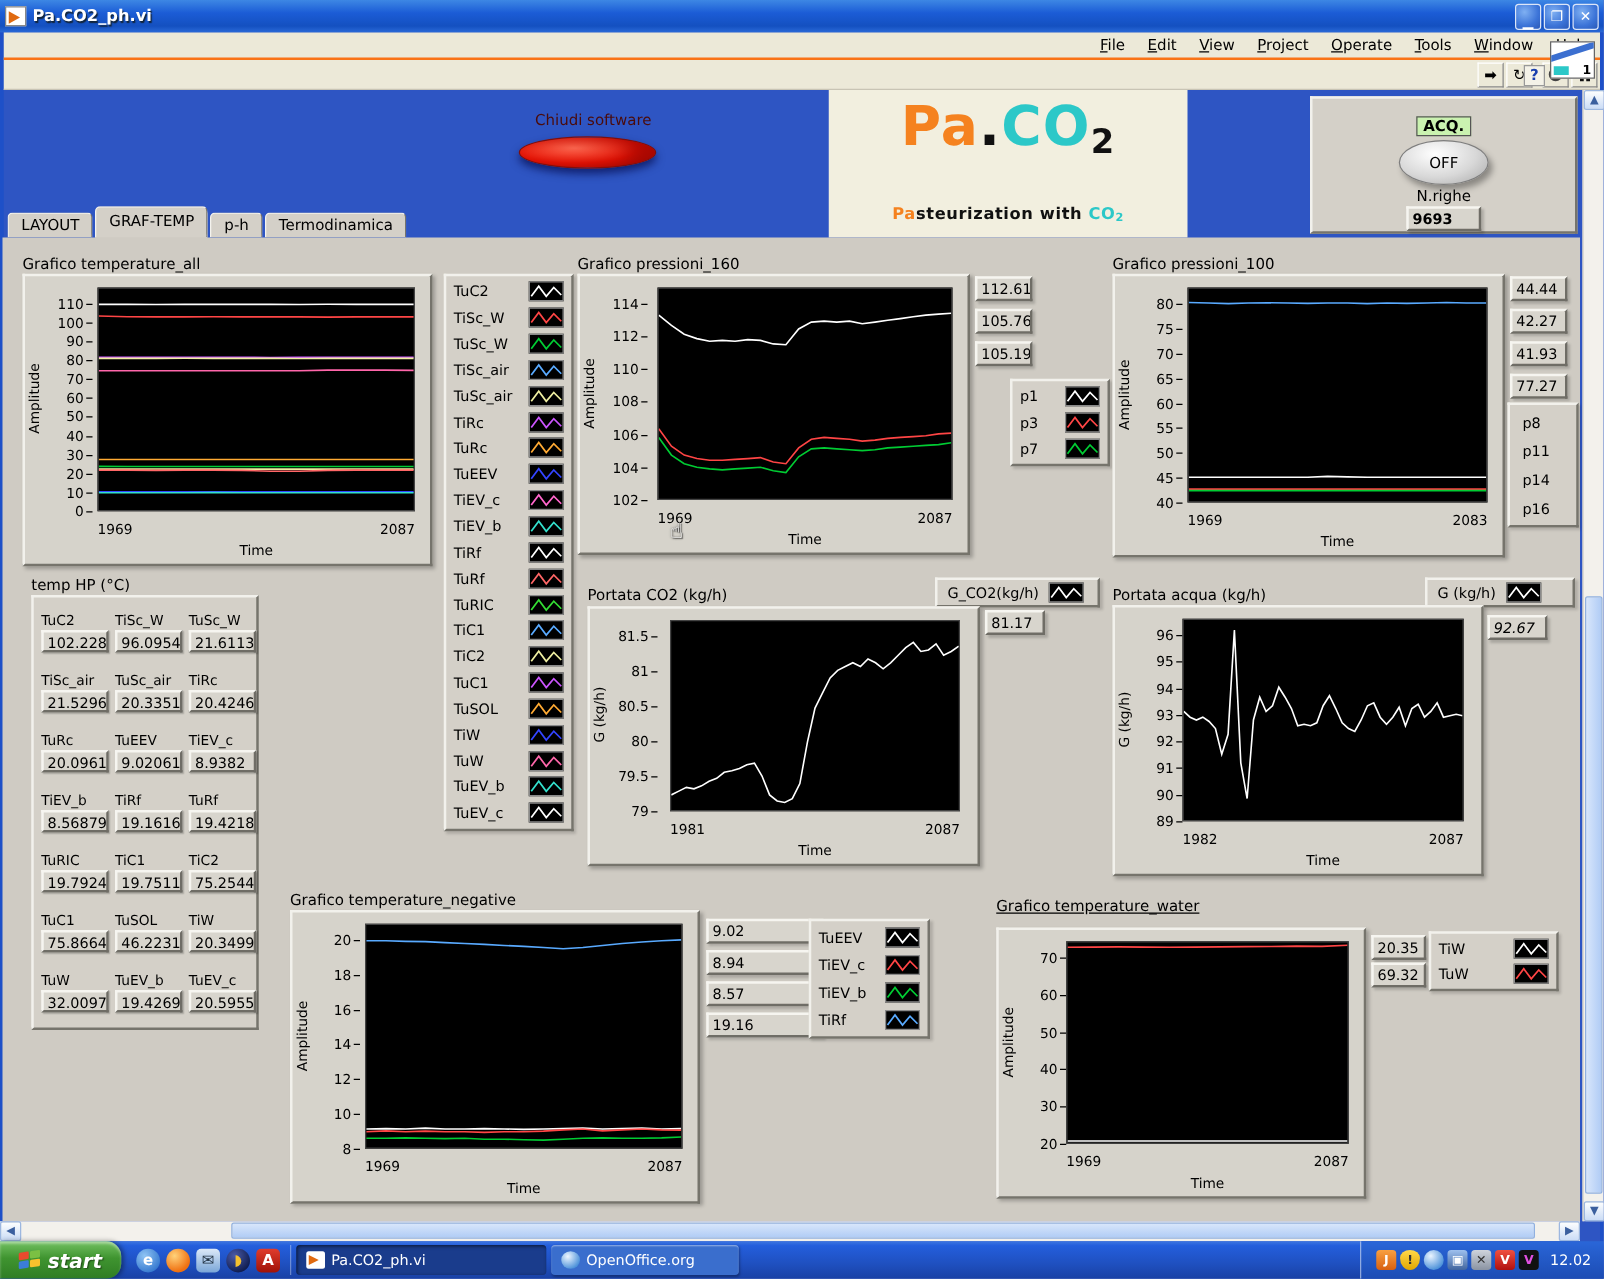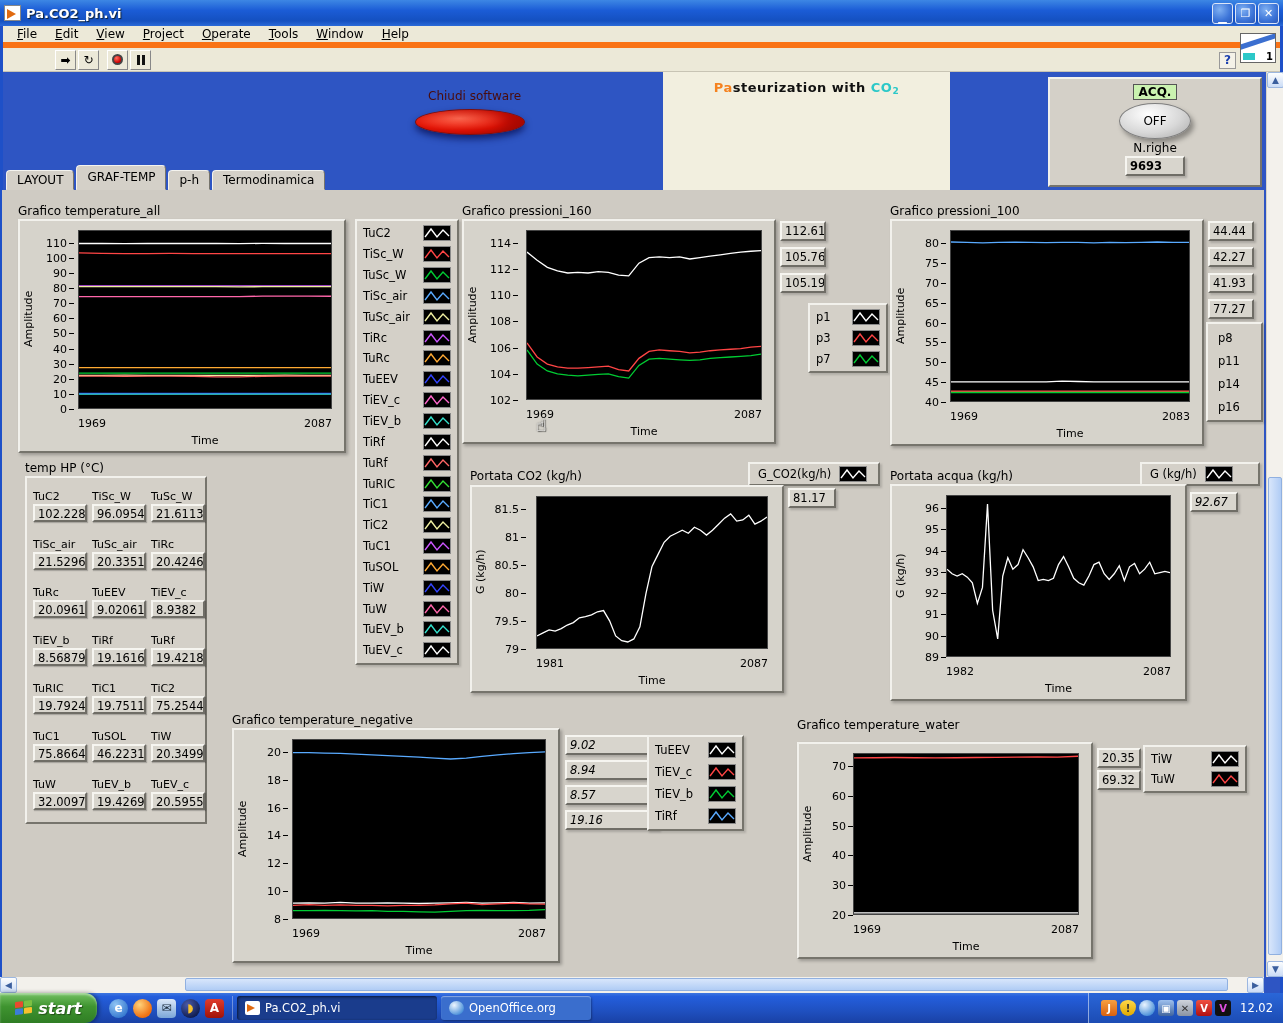--- a/index.html
+++ b/index.html
@@ -1,27 +1,27 @@
 <!DOCTYPE html>
 <html><head>
 <meta charset="utf-8">
 <style>
 *{margin:0;padding:0;box-sizing:border-box;}
 html,body{width:1283px;height:1023px;}
 body{font-family:"DejaVu Sans",sans-serif;position:relative;overflow:hidden;background:#2e55c3;font-size:12px;color:#000;}
-.abs{position:absolute;}
+.abs{position:absolute;justify-content:flex-end;}
 
 .titlebar{left:0;top:0;width:1283px;height:26px;background:linear-gradient(#3d87e4,#1b5cd6 40%,#1450c0 80%,#2a6ad8);display:flex;align-items:center;padding:0 4px;}
 .titlebar .ttl{color:#fff;font-weight:bold;font-size:13px;margin-left:5px;text-shadow:1px 1px 1px #123;}
 .appicon{width:17px;height:16px;background:#fff;border:1px solid #888;position:relative;}
 .appicon:before{content:"";position:absolute;left:2px;top:3px;border-left:9px solid #e06a10;border-top:5px solid transparent;border-bottom:5px solid transparent;}
 .winbtns{margin-left:auto;display:flex;gap:2px;}
 .winbtn{width:21px;height:21px;border-radius:3px;border:1px solid #dce6f8;background:radial-gradient(circle at 35% 30%,#7fb0f2,#3c74d8 60%,#2a59b8);color:#fff;font-size:11px;font-weight:bold;display:flex;align-items:center;justify-content:center;line-height:1;}
 .edge{width:3px;top:26px;height:967px;background:#1e50c8;}
-.menubar{left:3px;top:26px;width:1277px;height:22px;background:#ece9d8;display:flex;align-items:center;padding-left:6px;gap:2px;border-bottom:6px solid #f97316;}
+.menubar{left:3px;top:26px;width:1277px;height:22px;background:#ece9d8;display:flex;align-items:center;padding-left:6px;gap:2px;border-bottom:2px solid #f97316;}
 .menu-item{padding:2px 8px;font-size:12px;}
 .toolbar{left:3px;top:48px;width:1277px;height:24px;background:#ece9d8;display:flex;align-items:center;border-bottom:1px solid #c8c4b4;}
 .tbtn{width:21px;height:20px;border:1px solid;border-color:#fff #888 #888 #fff;background:#ece9d8;display:flex;align-items:center;justify-content:center;font-size:12px;margin-right:2px;}
 .run-glyph{color:#000;font-weight:bold;}
 .stopdot{width:11px;height:11px;border-radius:50%;background:radial-gradient(circle at 35% 30%,#ff7060,#d00000 70%);border:2px solid #444;}
 .pausebars{display:flex;gap:2px;}
 .pausebars span{display:block;width:3px;height:10px;background:#111;}
 .helpbtn{position:absolute;right:44px;top:4px;width:17px;height:17px;border:1px solid #999;background:#f4f2e8;color:#1a3fae;font-weight:bold;font-size:12px;text-align:center;line-height:15px;}
 .vi-icon{position:absolute;right:4px;top:-15px;width:36px;height:30px;background:#fff;border:1px solid #666;overflow:hidden;}
 .vi-icon i{position:absolute;left:-6px;top:4px;width:52px;height:5px;background:#3b6fd0;transform:rotate(-18deg);}
@@ -147,20 +147,21 @@
       <i></i>
       <u></u>
       <b>1</b>
     </div>
 </div>
 
 <div class="abs chiudi-label" style="left:428px;top:89px;">Chiudi software</div>
 <div class="abs chiudi-btn" style="left:415px;top:109px;"></div>
 
 <div class="abs logo-panel">
+  <div class="logo-line"><span class="logo-pa">Pa</span><span class="logo-dot">.</span><span class="logo-co">CO</span><span class="logo-sub">2</span></div>
   <div class="tagline"><span class="tag-pa">Pa</span><span class="tag-mid">steurization with </span><span class="tag-co">CO</span><span class="tag-sub">2</span></div>
 </div>
 
 <div class="abs acq-panel">
   <div class="acq-label">ACQ.</div>
   <div class="off-btn">
       <span>OFF</span>
     </div>
   <div class="nrighe-label">N.righe</div>
   <div class="vbox nrighe-box"><b>9693</b></div>
@@ -818,21 +819,21 @@
         <polyline points="0.0,139.4 18.8,138.8 37.5,139.4 56.3,139.0 75.0,139.4 93.8,139.4 112.5,139.8 131.3,139.4 150.0,139.4 168.8,139.0 187.5,138.1 206.3,137.5 225.0,138.8 243.8,138.1 262.5,137.5 281.3,138.1 300.0,138.3" fill="none" stroke="#ff4545" stroke-width="1.3" vector-effect="non-scaling-stroke"></polyline>
         <polyline points="0.0,143.8 18.8,143.8 37.5,143.5 56.3,143.8 75.0,144.0 93.8,143.8 112.5,144.4 131.3,144.4 150.0,144.8 168.8,145.0 187.5,144.4 206.3,143.8 225.0,143.5 243.8,143.8 262.5,143.8 281.3,143.5 300.0,142.9" fill="none" stroke="#00cc33" stroke-width="1.3" vector-effect="non-scaling-stroke"></polyline>
       </svg>
     </div>
   <div class="xlabels" style="left:58px;right:12px;">
       <span>1969</span>
       <span>2087</span>
     </div>
   <div class="xaxis-title" style="left:58px;right:12px;">Time</div>
 </div>
-<div class="vstack" style="left:565px;top:735px;width:94px;gap:5px;font-style:italic;">
+<div class="vstack" style="left:565px;top:735px;width:94px;gap:5px;">
     <div class="vbox">9.02</div>
     <div class="vbox">8.94</div>
     <div class="vbox">8.57</div>
     <div class="vbox">19.16</div>
   </div>
 <div class="lpanel" style="left:647px;top:735px;width:97px;height:96px;">
     <div class="lg-row">
       <span class="lg-label">TuEEV</span>
       <div class="sw">
         <svg viewBox="0 0 26 14">
@@ -859,21 +860,21 @@
     <div class="lg-row">
       <span class="lg-label">TiRf</span>
       <div class="sw">
         <svg viewBox="0 0 26 14">
           <polyline points="1,11 7,3 13,11 19,4 25,10" fill="none" stroke="#59aaff" stroke-width="1.4"></polyline>
         </svg>
       </div>
     </div>
   </div>
 
-<div class="chart-title" style="left:797px;top:718px;">Grafico temperature_water</div>
+<div class="chart-title" style="left:797px;top:718px;text-decoration:underline;">Grafico temperature_water</div>
 <div class="chart-frame" style="left:797px;top:742px;width:296px;height:217px;">
   <div class="yaxis-title">Amplitude</div>
   <div class="ylabels">
       <div class="ytick">
         <span>70</span>
         <span class="tickdash"></span>
       </div>
       <div class="ytick">
         <span>60</span>
         <span class="tickdash"></span>

